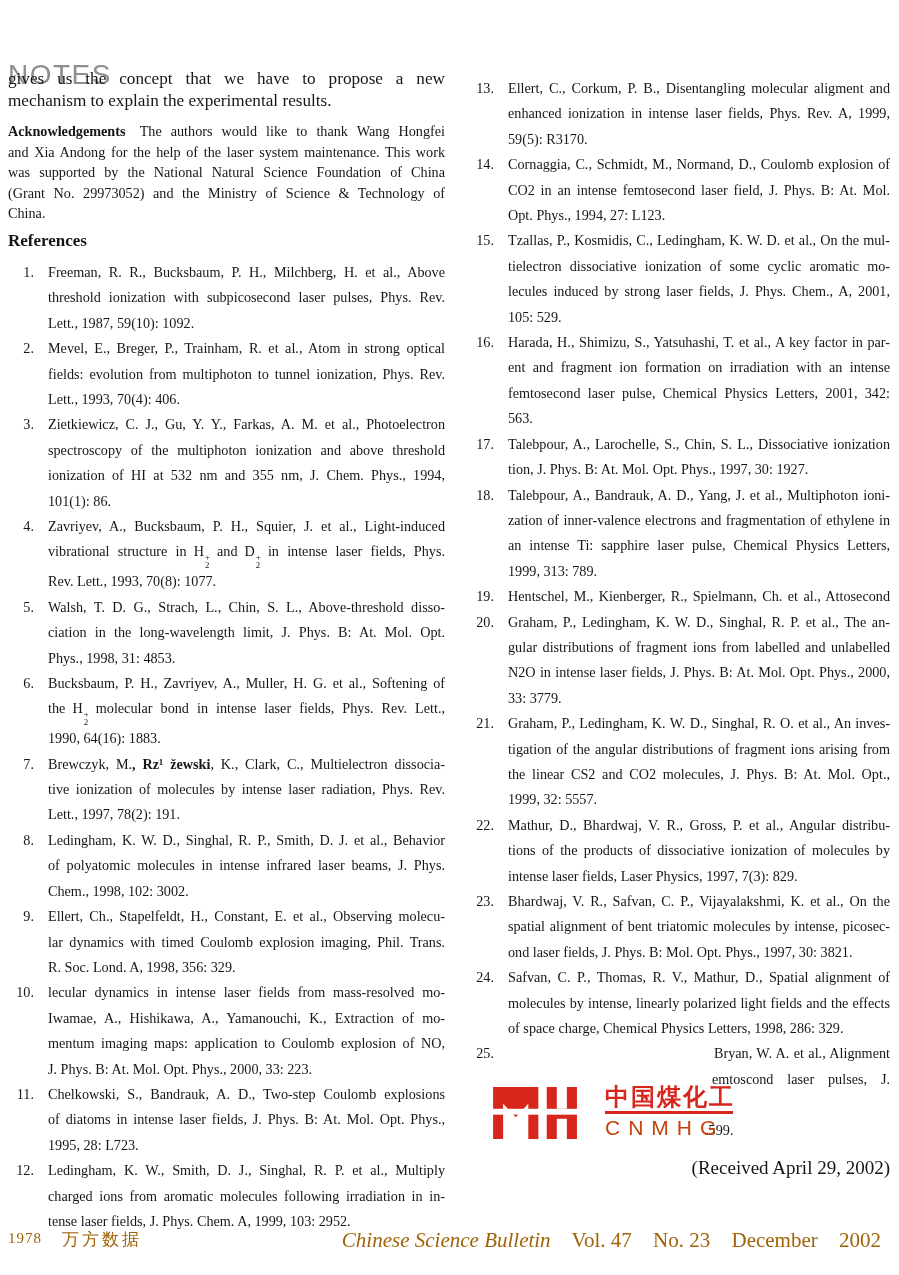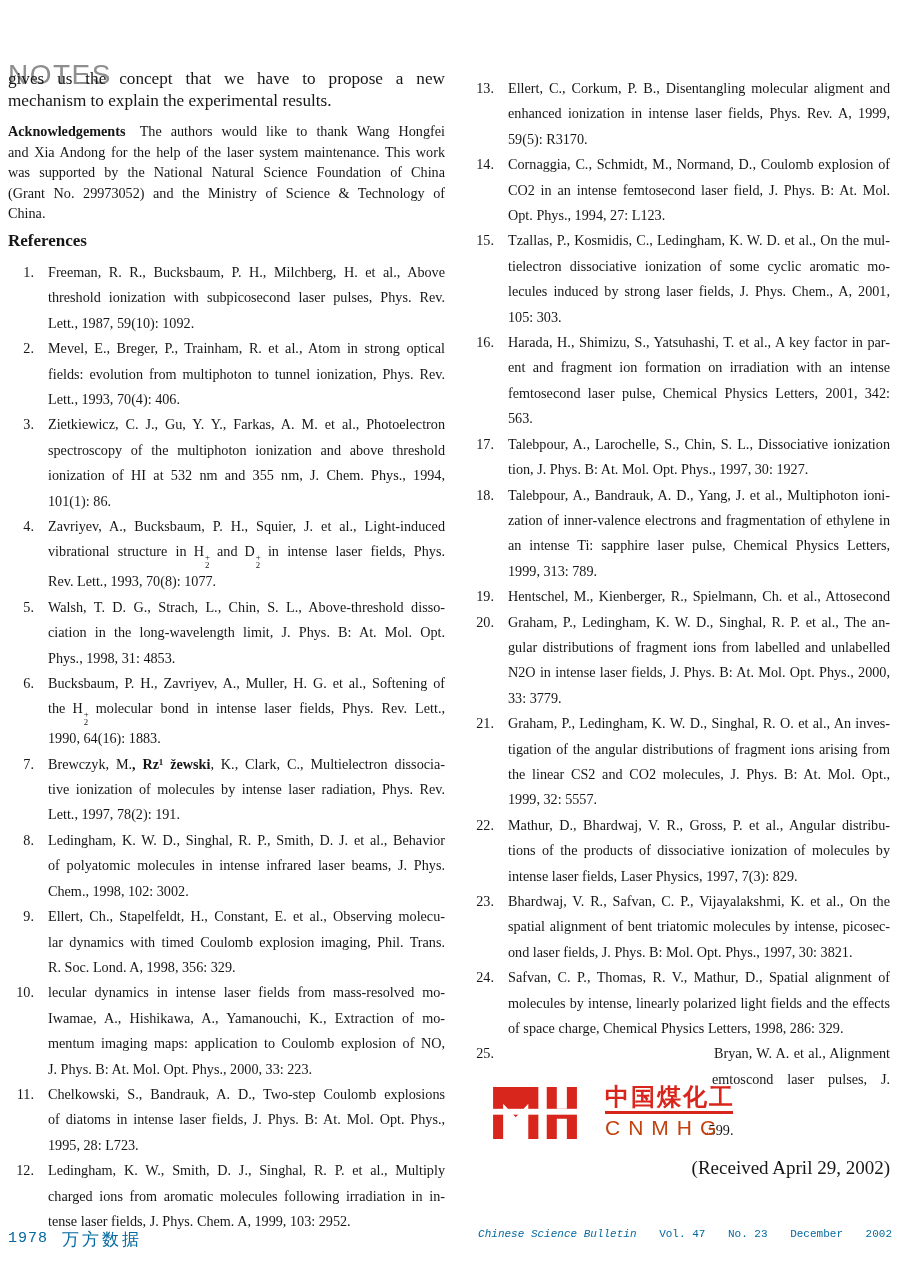--- a/index.html
+++ b/index.html
@@ -28,24 +28,24 @@
   #watermark{position:absolute;left:493px;top:1084px;width:242px;height:62px;z-index:5;}
   .wm-bg{position:absolute;left:0;top:0;width:212px;height:62px;background:#ffffff;}
   .wm-row{position:relative;display:flex;align-items:flex-start;justify-content:space-between;}
   #wm-logo{flex:none;margin-top:3px;}
   #wm-text{margin-left:7px;font-family:"Liberation Sans",sans-serif;}
   .wm-cn{color:#d9261c;font-size:24px;line-height:26px;letter-spacing:2px;font-weight:600;white-space:nowrap;}
   .wm-line{height:3px;width:128px;background:#d9261c;margin:1px 0 2px;}
   .wm-latin{color:#c2410c;font-size:21px;line-height:23px;letter-spacing:8px;white-space:nowrap;}
   
   #footer{position:absolute;left:0;right:0;top:1226px;height:34px;
-          font-family:Liberation Mono, monospace;color:#0369a1;padding-left:29px;}
+          font-family:Liberation Serif, serif;color:#a16207;padding-left:29px;}
   #page-num{position:absolute;left:8px;top:4px;font-size:15px;letter-spacing:1px;}
   #brand{position:absolute;left:62px;top:2px;font-size:17px;letter-spacing:3px;}
-  #footer-right{position:absolute;right:7px;top:2px;font-size:11px;white-space:nowrap;}
+  #footer-right{position:absolute;right:18px;top:2px;font-size:21px;white-space:nowrap;}
   .journal{font-style:italic;margin-right:16px;}
   .fgap{margin-right:16px;}
 </style>
 </head>
 <body>
 
 <div class="page">
 
   <div id="notes">NOTES</div>
 
@@ -190,21 +190,21 @@
             <div class="rline">CO2 in an intense femtosecond laser field, J. Phys. B: At. Mol.</div>
             <div class="rline rlast">Opt. Phys., 1994, 27: L123.</div>
           </div>
         </div>
         <div class="ref">
           <div class="refnum">15.</div>
           <div class="refbody">
             <div class="rline">Tzallas, P., Kosmidis, C., Ledingham, K. W. D. et al., On the mul-</div>
             <div class="rline">tielectron dissociative ionization of some cyclic aromatic mo-</div>
             <div class="rline">lecules induced by strong laser fields, J. Phys. Chem., A, 2001,</div>
-            <div class="rline rlast">105: 303.</div>
+            <div class="rline rlast">105: 529.</div>
           </div>
         </div>
         <div class="ref">
           <div class="refnum">16.</div>
           <div class="refbody">
             <div class="rline">Harada, H., Shimizu, S., Yatsuhashi, T. et al., A key factor in par-</div>
             <div class="rline">ent and fragment ion formation on irradiation with an intense</div>
             <div class="rline">femtosecond laser pulse, Chemical Physics Letters, 2001, 342:</div>
             <div class="rline rlast">563.</div>
           </div>

